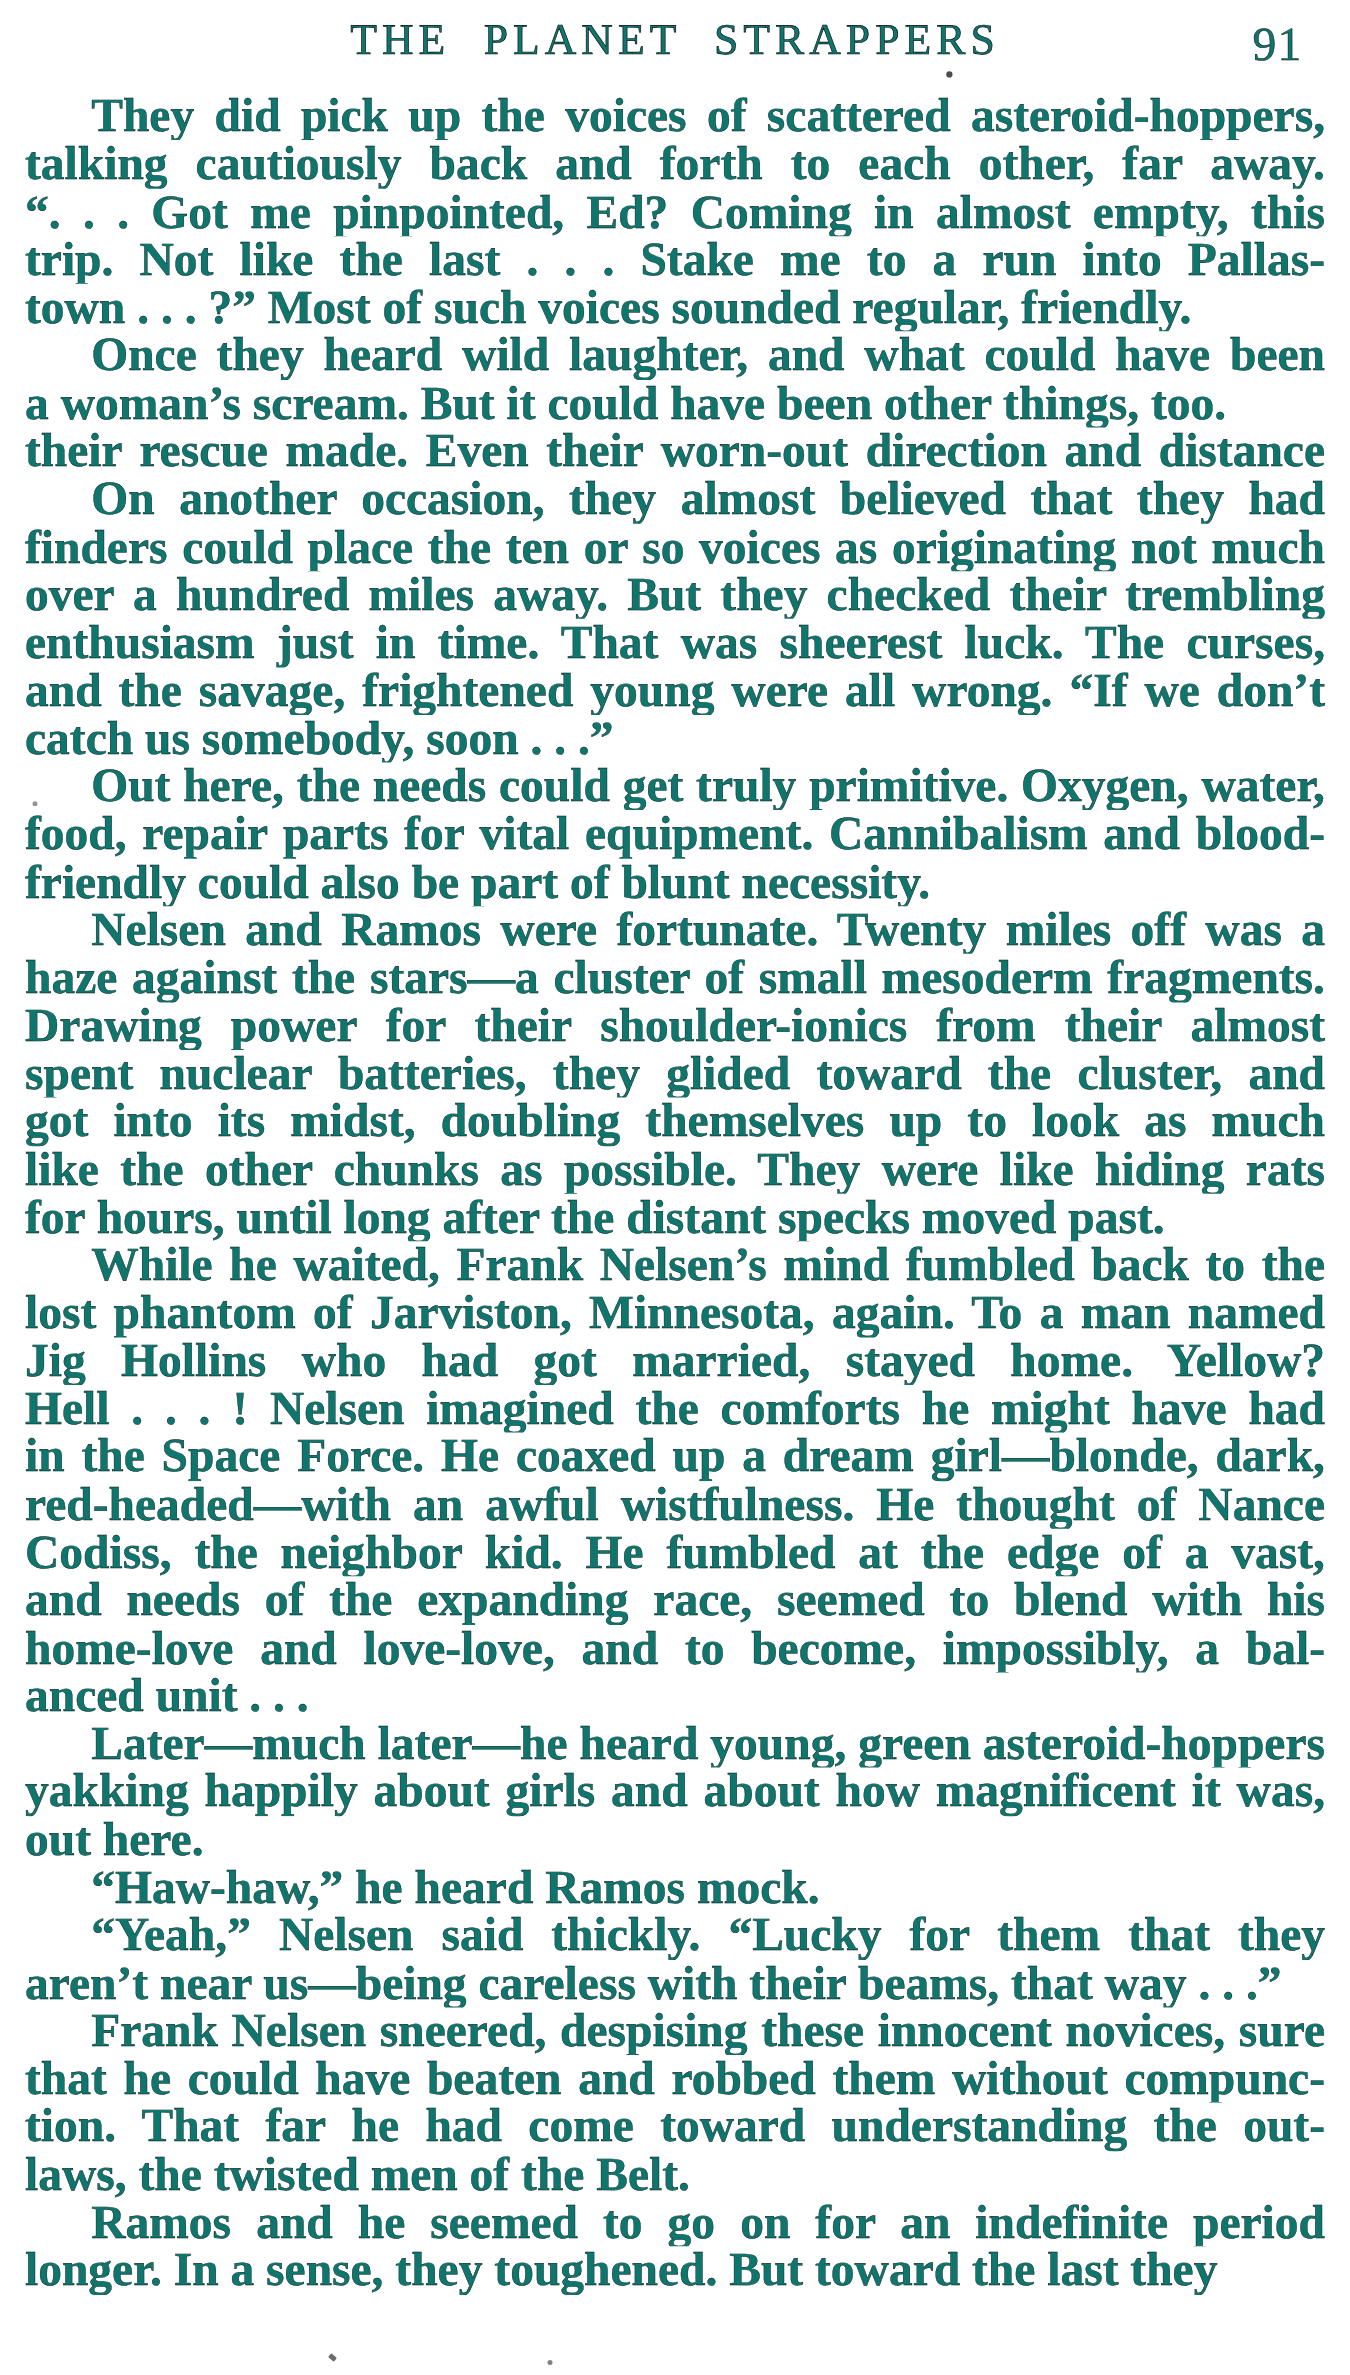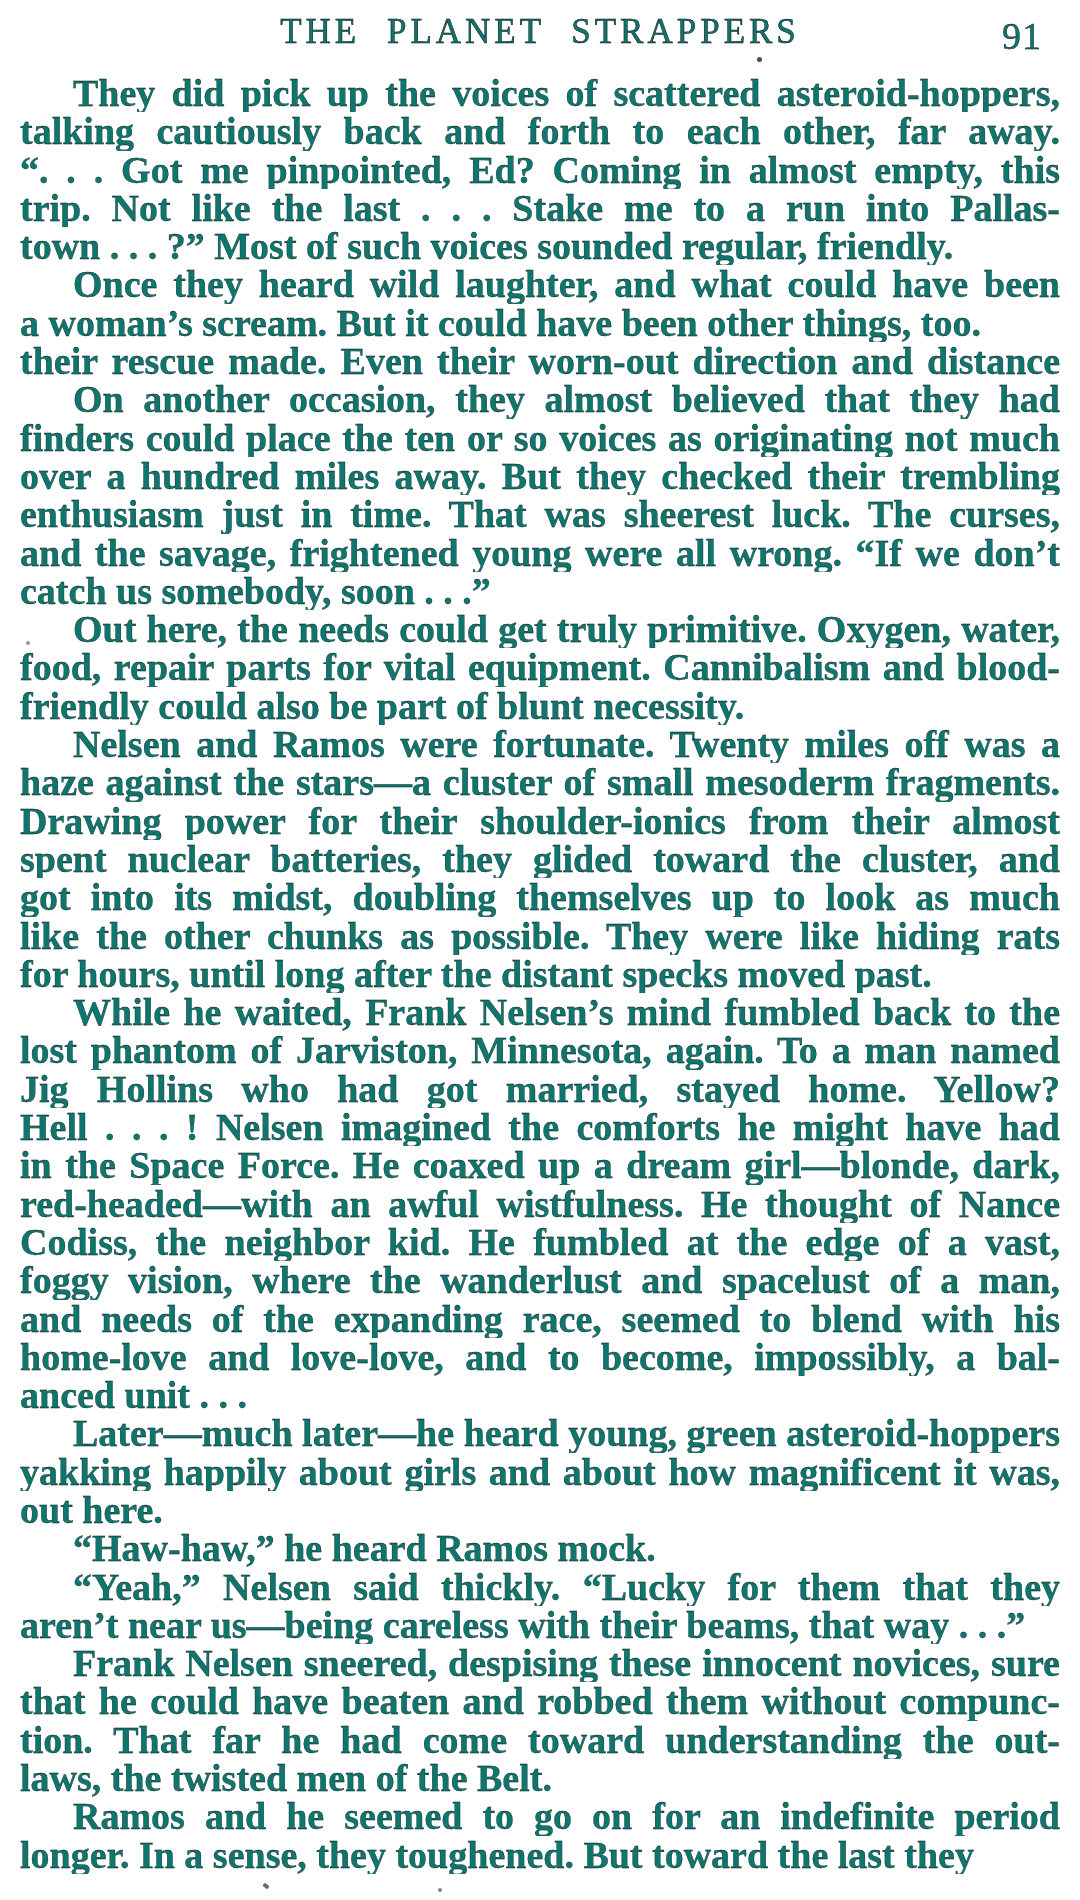--- a/index.html
+++ b/index.html
@@ -109,21 +109,20 @@
       <div class="line">got into its midst, doubling themselves up to look as much</div>
       <div class="line">like the other chunks as possible. They were like hiding rats</div>
       <div class="line last">for hours, until long after the distant specks moved past.</div>
       <div class="line indent">While he waited, Frank Nelsen’s mind fumbled back to the</div>
       <div class="line">lost phantom of Jarviston, Minnesota, again. To a man named</div>
       <div class="line">Jig Hollins who had got married, stayed home. Yellow?</div>
       <div class="line">Hell . . . ! Nelsen imagined the comforts he might have had</div>
       <div class="line">in the Space Force. He coaxed up a dream girl—blonde, dark,</div>
       <div class="line">red-headed—with an awful wistfulness. He thought of Nance</div>
       <div class="line">Codiss, the neighbor kid. He fumbled at the edge of a vast,</div>
-      <div class="line">foggy vision, where the wanderlust and spacelust of a man,</div>
       <div class="line">and needs of the expanding race, seemed to blend with his</div>
       <div class="line">home-love and love-love, and to become, impossibly, a bal-</div>
       <div class="line last">anced unit . . .</div>
       <div class="line indent">Later—much later—he heard young, green asteroid-hoppers</div>
       <div class="line">yakking happily about girls and about how magnificent it was,</div>
       <div class="line last">out here.</div>
       <div class="line indent last">“Haw-haw,” he heard Ramos mock.</div>
       <div class="line indent">“Yeah,” Nelsen said thickly. “Lucky for them that they</div>
       <div class="line last">aren’t near us—being careless with their beams, that way . . .”</div>
       <div class="line indent">Frank Nelsen sneered, despising these innocent novices, sure</div>

